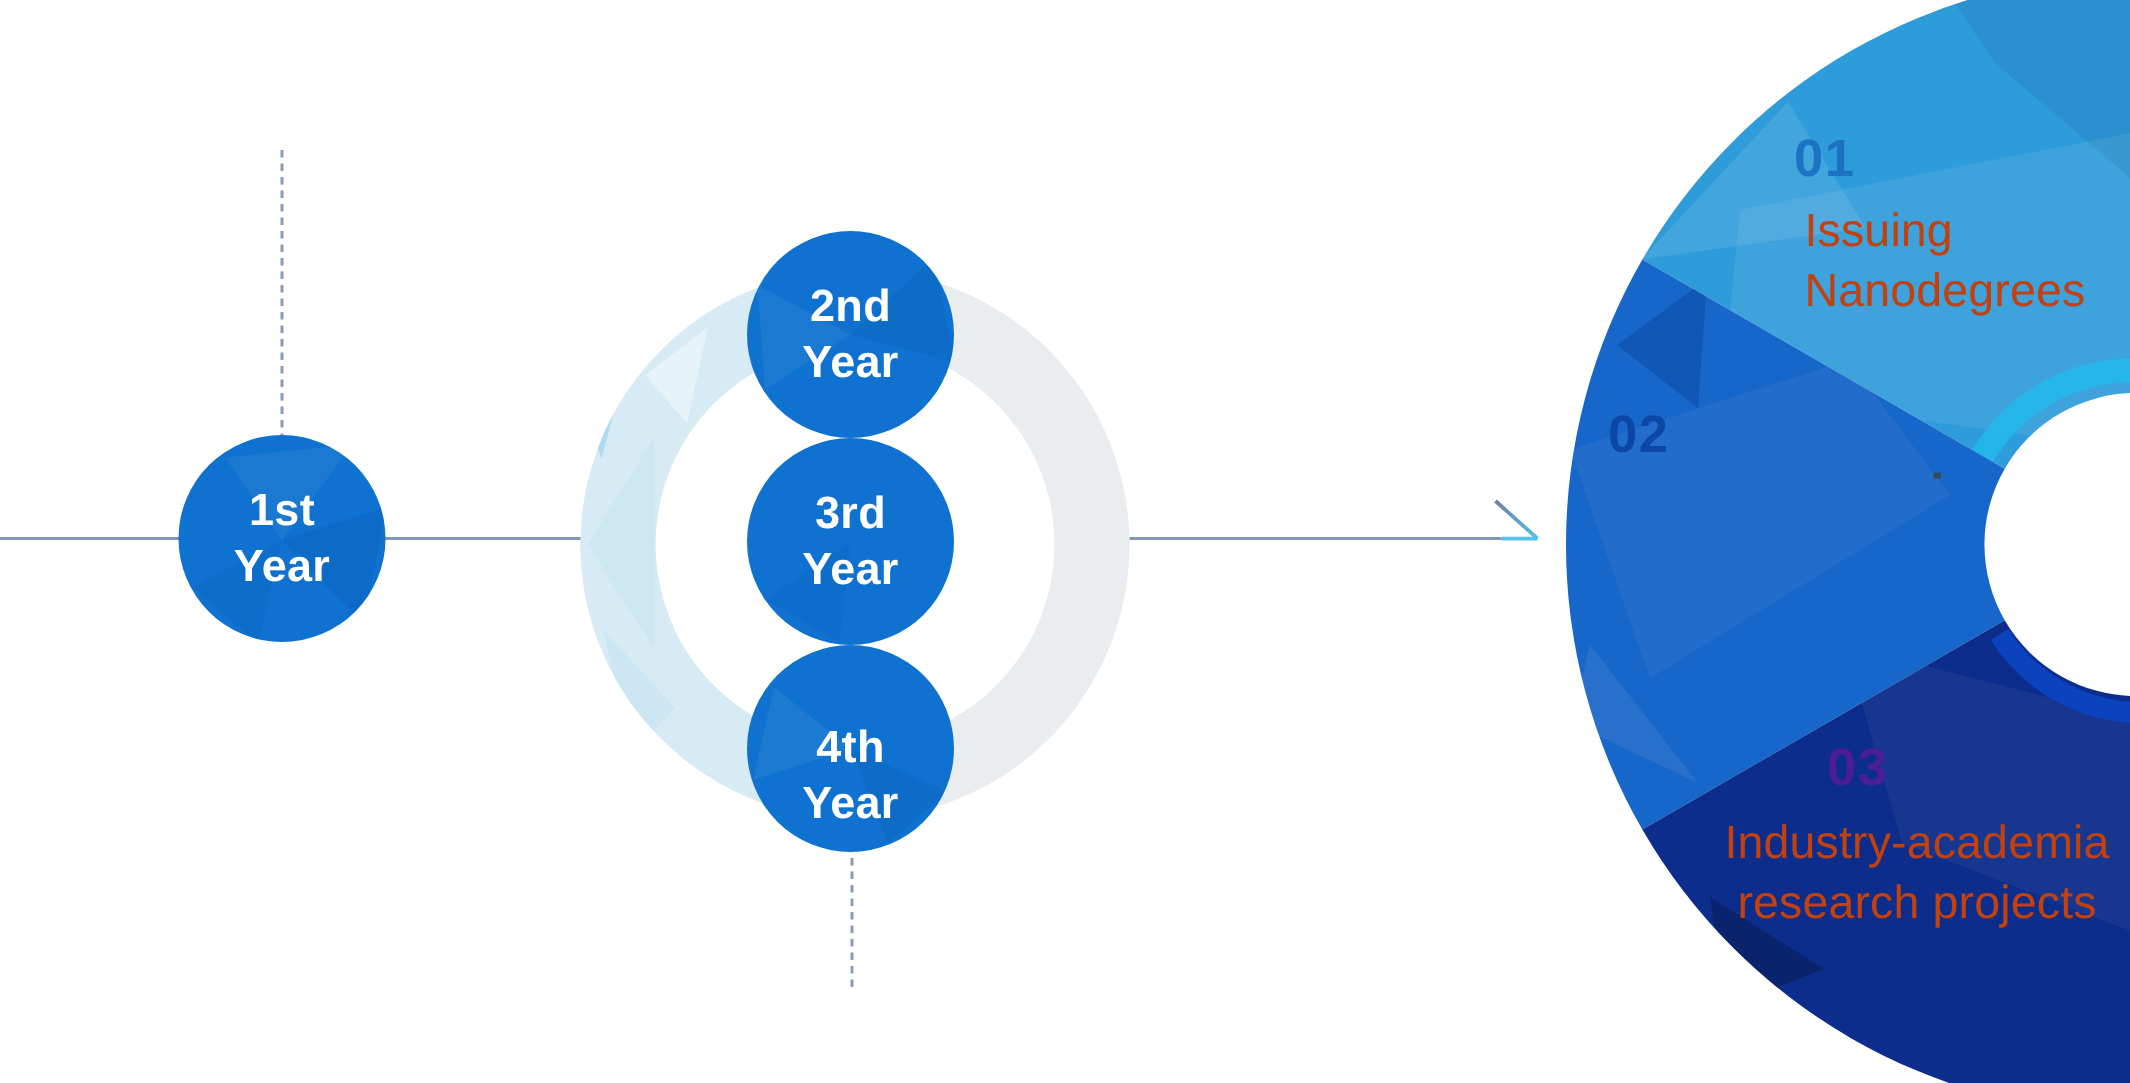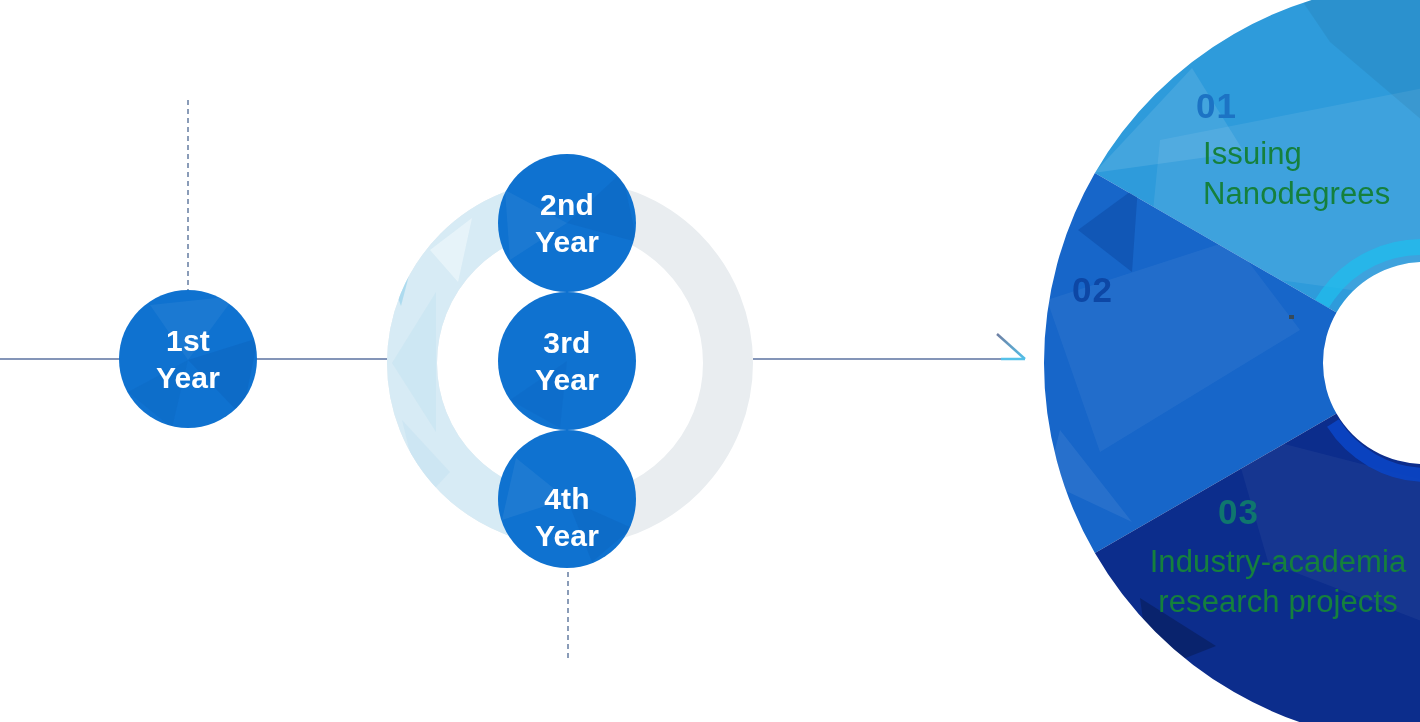--- a/index.html
+++ b/index.html
@@ -24,29 +24,29 @@
     letter-spacing:0.2px;
   }
   .phase-num{
     position:absolute;
     font-size:35px;
     font-weight:bold;
     letter-spacing:1px;
   }
   .phase-label{
     position:absolute;
-    color:#15803d;
+    color:#c2410c;
     font-size:31px;
     line-height:40px;
     white-space:pre-line;
     letter-spacing:0.1px;
   }
   .num-1{color:#1C73C4;}
   .num-2{color:#0D47A5;text-align:center;}
-  .num-3{color:#0f766e;}
+  .num-3{color:#4c1d95;}
   .label-3{text-align:center;}
 </style>
 </head>
 <body>
 
 <div class="stage">
 
   <svg width="1420" height="722" viewBox="0 0 1420 722">
     <defs>
       <linearGradient id="arrowGrad" gradientUnits="userSpaceOnUse" x1="997" y1="334" x2="1025" y2="359">

